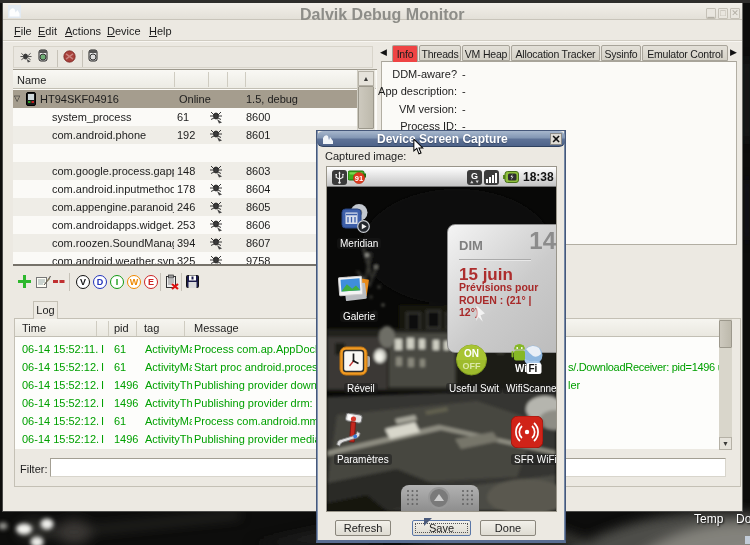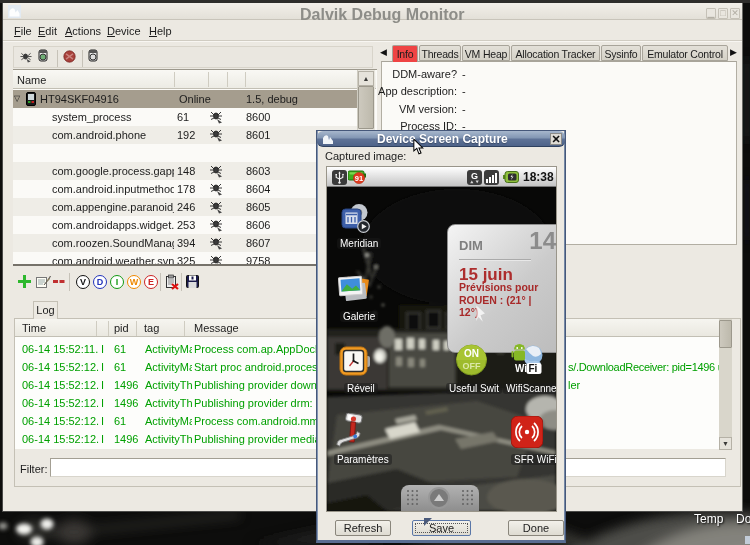--- a/index.html
+++ b/index.html
@@ -660,18 +660,18 @@
             <circle cx="11" cy="10.6" r="1"></circle>
             <circle cx="2" cy="15" r="1"></circle>
             <circle cx="6.5" cy="15" r="1"></circle>
             <circle cx="11" cy="15" r="1"></circle>
           </g>
         </svg>
     </div>
   </div>
   <div class="capbtn" style="left:18px;width:56px">Refresh</div>
   <div class="capbtn" style="left:95px;width:59px;border:1px solid #5a77a8;outline:1px dotted #555;outline-offset:-4px">Save</div>
-  <div class="capbtn" style="left:191px;width:56px">Done</div>
+  <div class="capbtn" style="left:163px;width:56px">Done</div>
   <div style="position:absolute;left:107px;top:387px;width:0;height:0;border-top:8px solid #4a5a7a;border-right:8px solid transparent"></div>
 </div>
 <svg style="position:absolute;left:413px;top:139px" width="11" height="17" viewBox="0 0 13 20">
     <path d="M1 0 L1 14 L4.5 11 L7 17.5 L9.5 16.5 L7 10.5 L11.5 10.5 Z" fill="#fff" stroke="#000" stroke-width="1.2"></path>
   </svg>
 
 </body></html>

